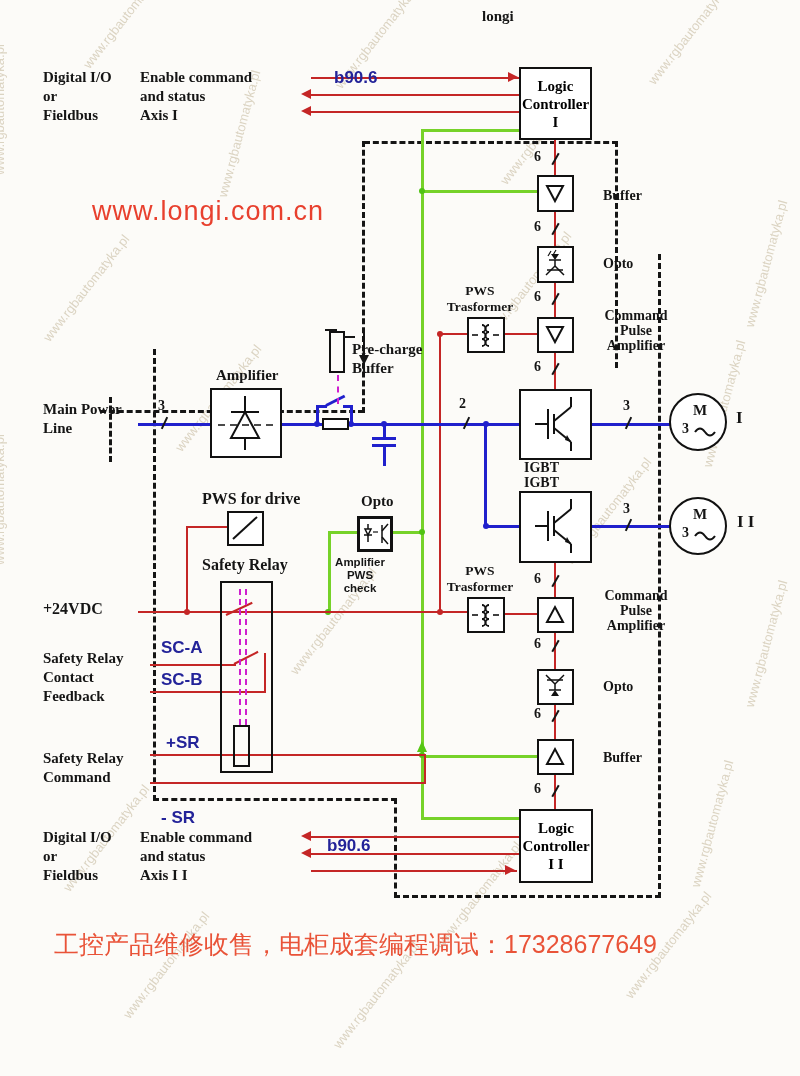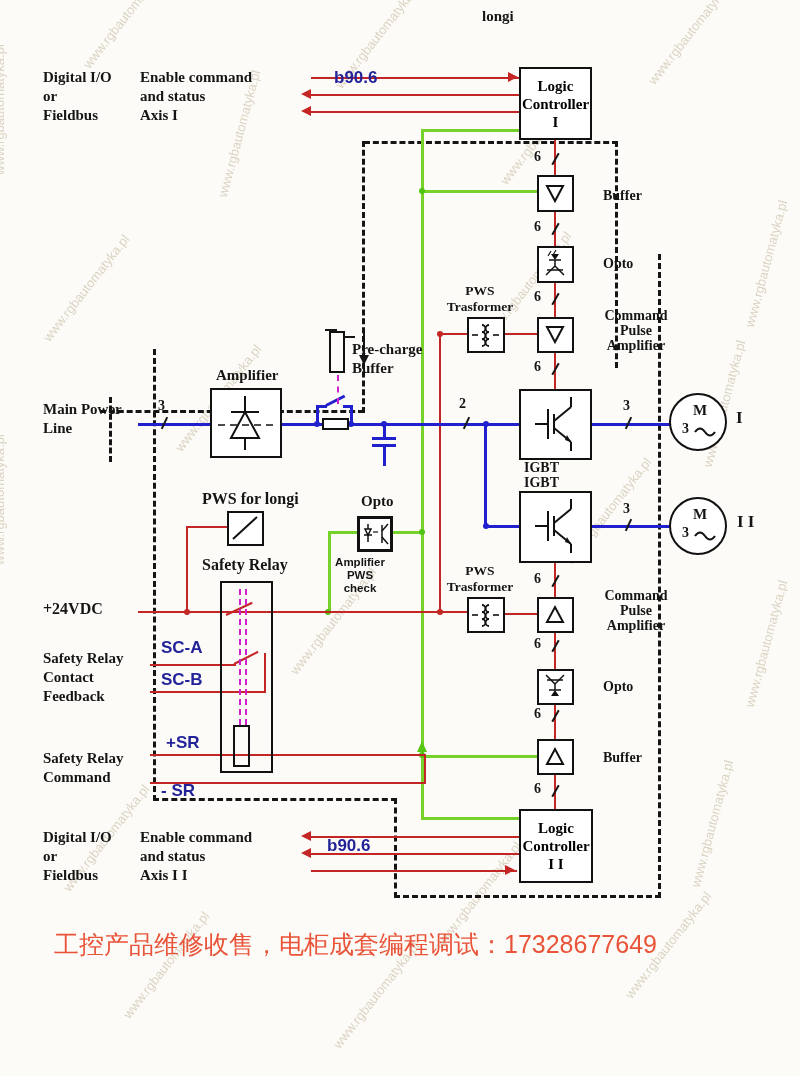--- a/index.html
+++ b/index.html
@@ -362,21 +362,21 @@
 and status
 Axis I</div>
   <div class="navy" style="left:334px;top:68px">b90.6</div>
 
   <div class="t" style="left:216px;top:366px">Amplifier</div>
   <div class="t ml" style="left:352px;top:340px">Pre-charge
 Buffer</div>
   <div class="t ml" style="left:43px;top:400px">Main Power
 Line</div>
 
-  <div class="t" style="left:202px;top:489px;font-size:16px">PWS for longi</div>
+  <div class="t" style="left:202px;top:489px;font-size:16px">PWS for drive</div>
   <div class="t" style="left:202px;top:555px;font-size:16px">Safety Relay</div>
   <div class="t" style="left:361px;top:492px">Opto</div>
   <div class="ctr" style="position:absolute;left:327px;top:556px;width:66px;font-family:'Liberation Sans',sans-serif;font-weight:bold;font-size:11.5px;line-height:13px;color:#151515;white-space:pre-line">Amplifier
 PWS
 check</div>
 
   <div class="t small ctr ml" style="left:446px;top:283px;width:68px">PWS
 Trasformer</div>
   <div class="t small ctr ml" style="left:446px;top:563px;width:68px">PWS
 Trasformer</div>
@@ -397,25 +397,26 @@
 
   <div class="t" style="left:43px;top:599px;font-size:16px">+24VDC</div>
   <div class="t ml" style="left:43px;top:649px">Safety Relay
 Contact
 Feedback</div>
   <div class="t ml" style="left:43px;top:749px">Safety Relay
 Command</div>
   <div class="navy" style="left:161px;top:638px">SC-A</div>
   <div class="navy" style="left:161px;top:670px">SC-B</div>
   <div class="navy" style="left:166px;top:733px">+SR</div>
-  <div class="navy" style="left:161px;top:781px">- SR</div>
+  <div class="navy" style="left:161px;top:808px">- SR</div>
 
   <div class="t ml" style="left:43px;top:828px">Digital I/O
 or
 Fieldbus</div>
   <div class="t ml" style="left:140px;top:828px">Enable command
 and status
 Axis I I</div>
   <div class="navy" style="left:327px;top:836px">b90.6</div>
 
+  <div style="position:absolute;left:92px;top:196px;font-family:'Liberation Sans',sans-serif;font-size:27px;color:#e8402e;letter-spacing:1px">www.longi.com.cn</div>
   <div style="position:absolute;left:54px;top:928px;font-family:'Liberation Sans',sans-serif;font-size:25px;color:#e95338">工控产品维修收售，电柜成套编程调试：17328677649</div>
 
 </div>
 
 </body></html>

